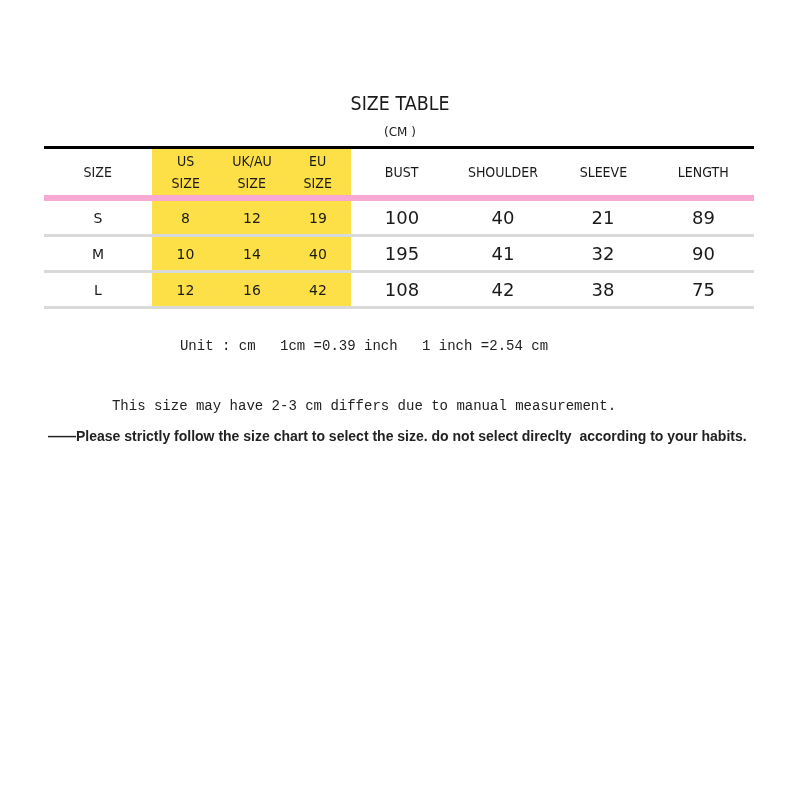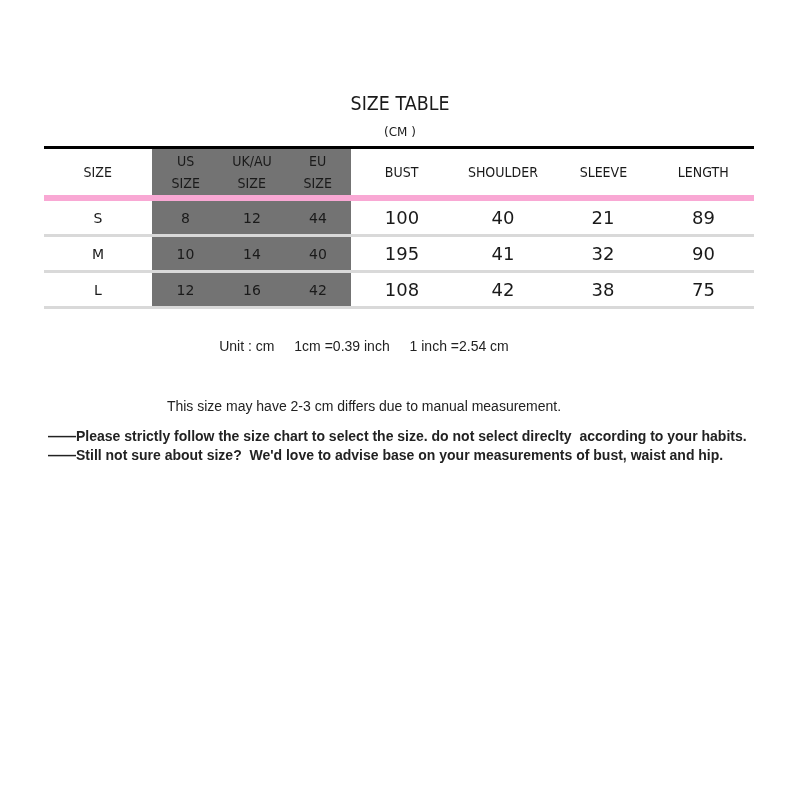--- a/index.html
+++ b/index.html
@@ -77,29 +77,29 @@
       font-size: 14px;
       font-family: "DejaVu Sans", sans-serif;
     }
     td.num {
       font-size: 18px;
     }
     td.sizecol {
       font-size: 14px;
     }
     .shaded {
-      background: #737373;
+      background: #fde047;
     }
     .notes {
       position: absolute;
       left: 0;
       width: 728px;
       text-align: center;
       font-size: 14px;
-      font-family: Liberation Sans, sans-serif;
+      font-family: Liberation Mono, monospace;
       color: #222;
     }
     .unit-line { top: 338px; }
     .unit-line span { margin: 0 8px; }
     .measure-note { top: 398px; }
     .tips {
       position: absolute;
       left: 48px;
       top: 427px;
       font-size: 14px;
@@ -138,21 +138,21 @@
         <th><span class="hd">SHOULDER</span></th>
         <th><span class="hd">SLEEVE</span></th>
         <th><span class="hd">LENGTH</span></th>
       </tr>
     </thead>
     <tbody>
       <tr>
         <td class="sizecol">S</td>
         <td class="shaded">8</td>
         <td class="shaded">12</td>
-        <td class="shaded">44</td>
+        <td class="shaded">19</td>
         <td class="num">100</td>
         <td class="num">40</td>
         <td class="num">21</td>
         <td class="num">89</td>
       </tr>
       <tr>
         <td class="sizecol">M</td>
         <td class="shaded">10</td>
         <td class="shaded">14</td>
         <td class="shaded">40</td>
@@ -178,14 +178,13 @@
 <div class="notes unit-line">
   <span>Unit : cm</span>
   <span>1cm =0.39 inch</span>
   <span>1 inch =2.54 cm</span>
 </div>
 
 <div class="notes measure-note">This size may have 2-3 cm differs due to manual measurement.</div>
 
 <div class="tips">
   <div>——Please strictly follow the size chart to select the size. do not select direclty  according to your habits.</div>
-  <div>——Still not sure about size?  We'd love to advise base on your measurements of bust, waist and hip.</div>
 </div>
 
 </body></html>

